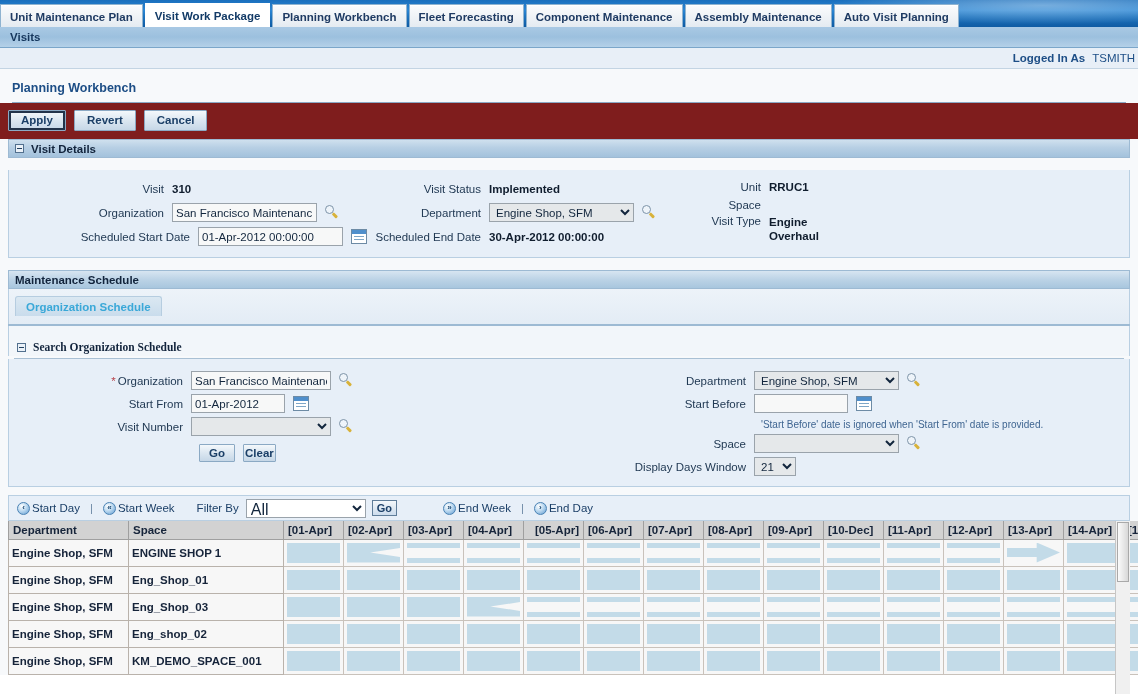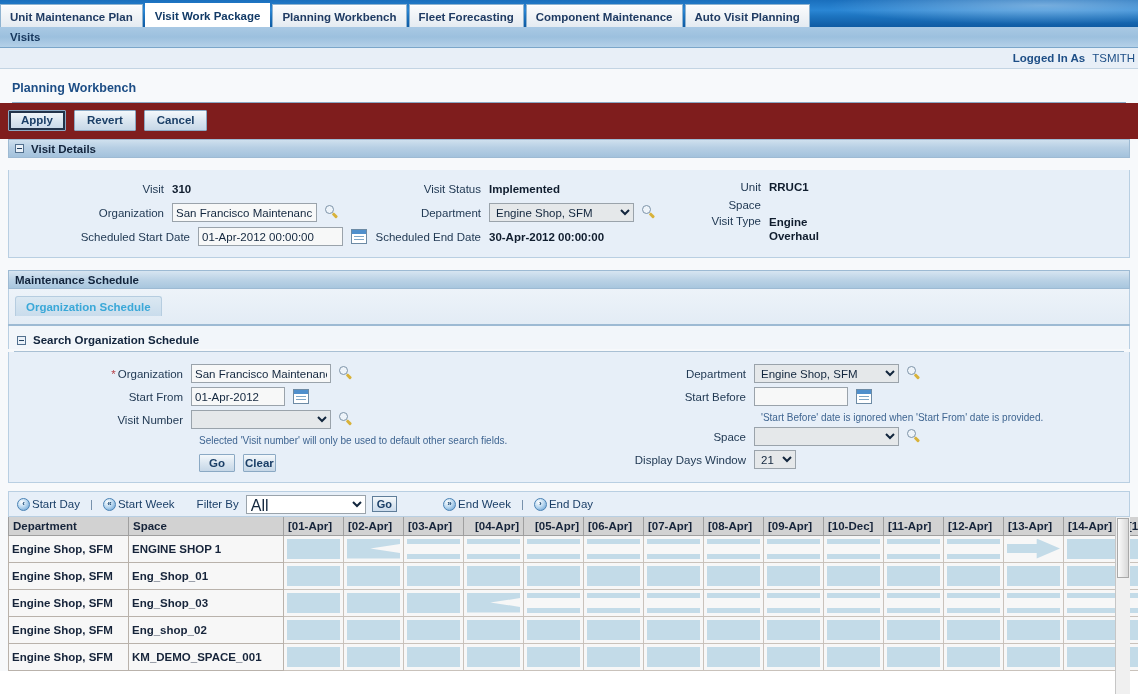--- a/index.html
+++ b/index.html
@@ -217,22 +217,22 @@
     border-radius: 3px 3px 0 0;
     cursor: pointer;
   }
   .subtab-rule { height: 2px; background: #9dbad3; margin: 0 8px; }
 
   
   .search-head {
     margin: 0 8px;
     background: #f2f6fa;
     border-left: 1px solid #b9cfe2; border-right: 1px solid #b9cfe2;
-    padding: 8px 0 3px 8px;
-    display: flex; align-items: center;
+    padding: 15px 0 3px 8px;
+    display: flex; align-items: center; font-family: Liberation Serif, serif;
   }
   .search-head .sec-title { font-size: 11.5px; font-weight: bold; color: #12243c; }
   .search-rule { height: 1px; background: #a9c0d4; margin: 2px 14px 0 14px; }
 
   .search-body {
     margin: 0 8px;
     background: #e7eff8;
     border: 1px solid #b9cfe2;
     border-top: none;
     padding: 12px 0 10px 0;
@@ -351,20 +351,23 @@
         <span>Visit Work Package</span>
       </div>
     <div class="tab">
         <span>Planning Workbench</span>
       </div>
     <div class="tab">
         <span>Fleet Forecasting</span>
       </div>
     <div class="tab">
         <span>Component Maintenance</span>
+      </div>
+    <div class="tab">
+        <span>Assembly Maintenance</span>
       </div>
     <div class="tab">
         <span>Auto Visit Planning</span>
       </div>
   </div>
 </div>
 
 <div class="subnav">
   <span class="subnav-item">Visits</span>
 </div>
@@ -493,21 +496,20 @@
         <div class="fld-label" style="width:182px">Visit Number</div>
         <select class="sel" style="width:140px">
           <option></option>
         </select>
         <span class="icon-search">
             <i></i>
             <b></b>
           </span>
       </div>
 
-      <div class="hint" style="margin-left:190px">Selected 'Visit number' will only be used to default other search fields.</div>
 
       <div class="vd-row" style="margin-left:190px; margin-top:3px">
         <button class="btn" style="margin-left:0; padding:2px 9px">Go</button>
         <button class="btn" style="padding:2px 1px">Clear</button>
       </div>
     </div>
 
     <div style="width:520px; display:flex; flex-direction:column; gap:4px">
       <div class="vd-row">
         <div class="fld-label" style="width:145px">Department</div>
@@ -578,21 +580,21 @@
     </div>
 
     <table class="gtable">
       <thead>
         <tr>
           <th style="width:120px">Department</th>
           <th style="width:155px">Space</th>
         <th style="width: 60px; text-align: left;">[01-Apr]</th>
             <th style="width: 60px; text-align: left;">[02-Apr]</th>
             <th style="width: 60px; text-align: left;">[03-Apr]</th>
-            <th style="width: 60px; text-align: right;">[04-Apr]</th>
+            <th style="width: 60px; text-align: left;">[04-Apr]</th>
             <th style="width: 60px; text-align: right;">[05-Apr]</th>
             <th style="width: 60px; text-align: left;">[06-Apr]</th>
             <th style="width: 60px; text-align: left;">[07-Apr]</th>
             <th style="width: 60px; text-align: left;">[08-Apr]</th>
             <th style="width: 60px; text-align: left;">[09-Apr]</th>
             <th style="width: 60px; text-align: left;">[10-Dec]</th>
             <th style="width: 60px; text-align: left;">[11-Apr]</th>
             <th style="width: 60px; text-align: left;">[12-Apr]</th>
             <th style="width: 60px; text-align: left;">[13-Apr]</th>
             <th style="width: 60px; text-align: left;">[14-Apr]</th>

